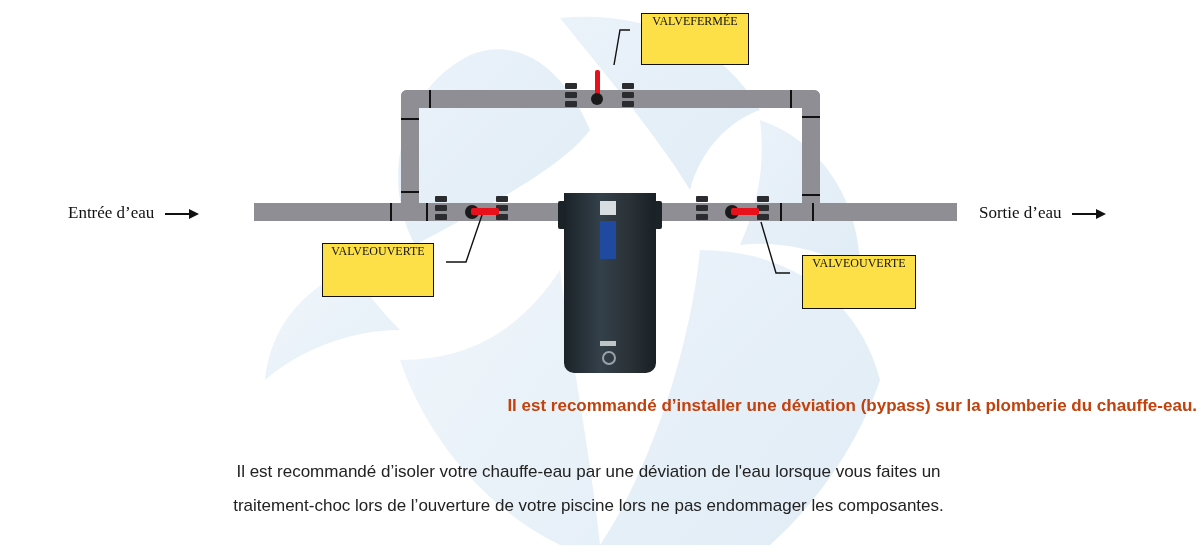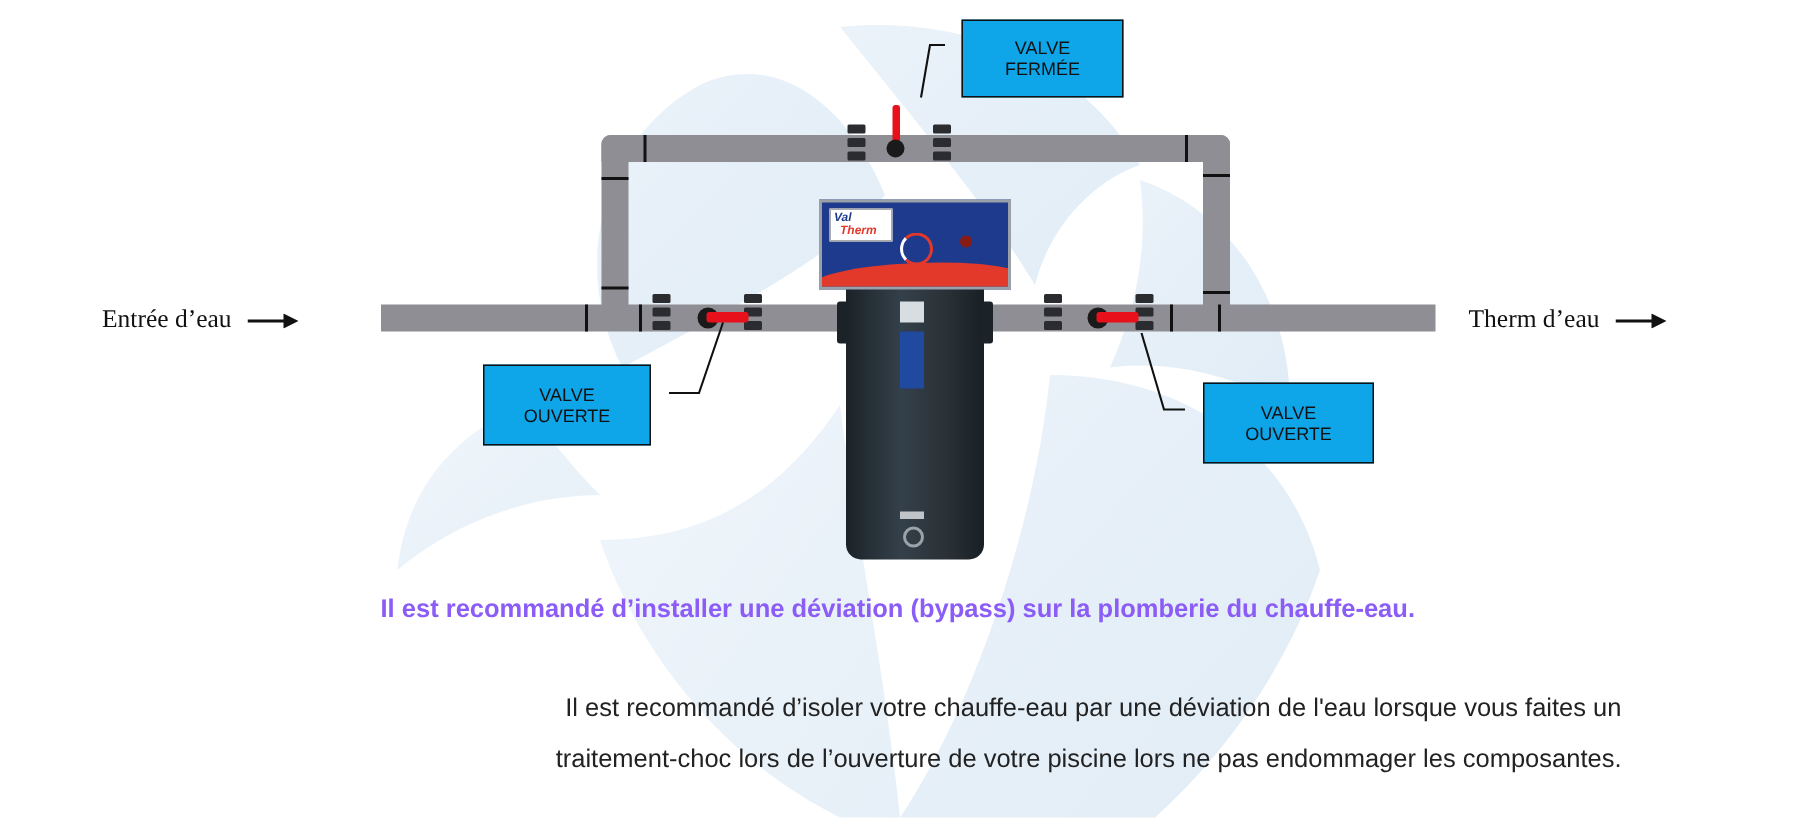--- a/index.html
+++ b/index.html
@@ -5,24 +5,24 @@
   html, body { margin:0; padding:0; }
   body { width:1197px; height:549px; background:#ffffff; position:relative; overflow:hidden; font-family:"Liberation Sans", sans-serif; }
   .abs { position:absolute; }
   .watermark { position:absolute; left:0; top:0; width:1197px; height:549px; pointer-events:none; }
   .pipe { position:absolute; background:#8e8e94; }
   .joint { position:absolute; background:#111; }
   .coupling { position:absolute; width:12px; }
   .coupling span { display:block; height:6px; background:#2a2c30; margin-bottom:3px; border-radius:1px; }
   .valve-handle { position:absolute; background:#e8101a; border-radius:2px; }
   .valve-ball { position:absolute; width:14px; height:14px; border-radius:50%; background:#1a1a1a; }
-  .label-box { position:absolute; border:1.5px solid #111; background:#0ea5e9; font-family:Liberation Sans, sans-serif; font-size:12px; line-height:14px; text-align:center; color:#111; display:flex; flex-direction:column; justify-content:center; }
+  .label-box { position:absolute; border:1.5px solid #111; background:#fde047; font-family:Liberation Serif, serif; font-size:12px; line-height:14px; text-align:center; color:#111; display:flex; flex-direction:row; justify-content:center; }
   .flow-label { position:absolute; font-family:"Liberation Serif", serif; font-size:17px; color:#111; white-space:nowrap; }
-  .heading { position:absolute; left:0; width:1197px; top:396px; text-align:center; font-weight:bold; font-size:17px; color:#8b5cf6; }
-  .para { position:absolute; left:0; width:1081px; text-align:right; font-size:17px; color:#222; }
+  .heading { position:absolute; left:0; width:1197px; top:396px; text-align:right; font-weight:bold; font-size:17px; color:#c2410c; }
+  .para { position:absolute; left:0; width:1081px; text-align:center; font-size:17px; color:#222;padding-left:48px; }
   svg { display:block; }
 </style>
 </head>
 <body>
 
 <svg class="watermark" viewBox="0 0 1197 549" width="1197" height="549">
   <defs>
     <linearGradient id="wg" x1="0" y1="0" x2="1" y2="1">
       <stop offset="0" stop-color="#e4eef8"></stop>
       <stop offset="1" stop-color="#d6e6f3"></stop>
@@ -39,21 +39,21 @@
 <div class="flow-label" style="left:68px; top:203px;text-align:center;">
   <span>Entrée d’eau</span>
   <span style="display:inline-block; vertical-align:middle; margin-left:6px;">
     <svg width="34" height="10" viewBox="0 0 34 10">
         <line x1="0" y1="5" x2="26" y2="5" stroke="#111" stroke-width="2"></line>
         <polygon points="24,0 34,5 24,10" fill="#111"></polygon>
       </svg>
   </span>
 </div>
 <div class="flow-label" style="left:979px; top:203px;">
-  <span>Therm d’eau</span>
+  <span>Sortie d’eau</span>
   <span style="display:inline-block; vertical-align:middle; margin-left:6px;">
     <svg width="34" height="10" viewBox="0 0 34 10">
         <line x1="0" y1="5" x2="26" y2="5" stroke="#111" stroke-width="2"></line>
         <polygon points="24,0 34,5 24,10" fill="#111"></polygon>
       </svg>
   </span>
 </div>
 
 <div class="pipe" style="left:254px; top:203px; width:703px; height:18px;"></div>
 
@@ -108,29 +108,20 @@
 <div class="coupling" style="left:757px; top:196px;">
     <span></span>
     <span></span>
     <span></span>
   </div>
 <div class="valve-ball" style="left:725px; top:205px;"></div>
 <div class="valve-handle" style="left:731px; top:208px; width:28px; height:7px;"></div>
 
 <div class="abs" style="left:546px; top:133px; width:128px; height:242px;">
 
-  <div class="abs" style="left:0; top:0; width:128px; height:60px; background:#1e3a8c; border:2px solid #9aa0a8; box-sizing:border-box; overflow:hidden;">
-    <div class="abs" style="left:5px; top:4px; width:40px; height:20px; background:#fff; border:1px solid #aaa; font-size:8px; line-height:9px; font-weight:bold; font-style:italic;">
-      <span style="color:#1e3a8c; display:block; padding-left:2px;">Val</span>
-      <span style="color:#e2392b; display:block; padding-left:6px;">Therm</span>
-    </div>
-    <div class="abs" style="left:52px; top:20px; width:18px; height:18px; border-radius:50%; border:2px solid #e2392b; border-left-color:#fff;"></div>
-    <div class="abs" style="left:92px; top:22px; width:8px; height:8px; border-radius:50%; background:#8a1a14;"></div>
-    <div class="abs" style="left:-10px; top:40px; width:150px; height:30px; background:#e2392b; border-radius:60% 40% 0 0;"></div>
-  </div>
 
   <div class="abs" style="left:18px; top:60px; width:92px; height:180px; background:linear-gradient(90deg,#1b2328 0%,#34404a 40%,#2b3238 70%,#182026 100%); border-radius:0 0 10px 10px;">
     <div class="abs" style="left:36px; top:8px; width:16px; height:14px; background:#d8dde2;"></div>
     <div class="abs" style="left:36px; top:28px; width:16px; height:38px; background:#1f4aa0;"></div>
     <div class="abs" style="left:36px; top:148px; width:16px; height:5px; background:#bfc4c8;"></div>
     <div class="abs" style="left:38px; top:158px; width:10px; height:10px; border-radius:50%; border:2px solid #9aa3aa;"></div>
   </div>
 
   <div class="abs" style="left:12px; top:68px; width:8px; height:28px; background:#1b2328; border-radius:2px;"></div>
   <div class="abs" style="left:108px; top:68px; width:8px; height:28px; background:#1b2328; border-radius:2px;"></div>

